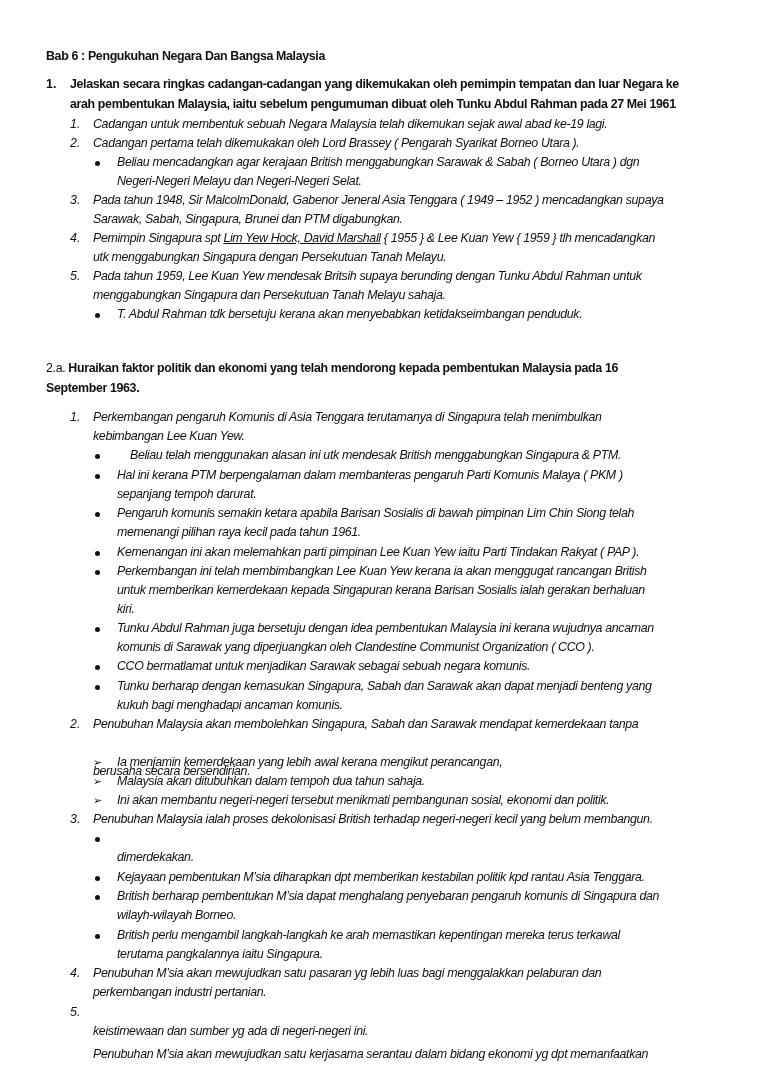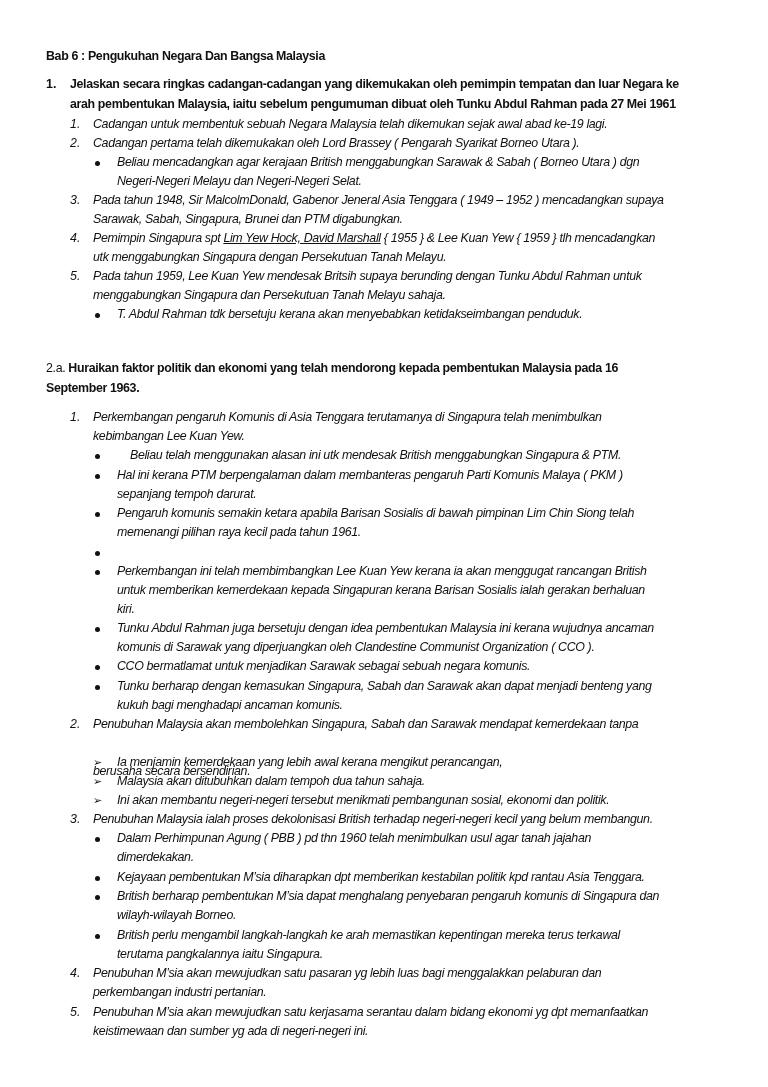--- a/index.html
+++ b/index.html
@@ -61,20 +61,21 @@
 
   <span class="dot" style="left:95px; top:474px;"></span>
   <div class="ln i" style="left:117px; top:466px;">Hal ini kerana PTM berpengalaman dalam membanteras pengaruh Parti Komunis Malaya ( PKM )</div>
   <div class="ln i" style="left:117px; top:485px;">sepanjang tempoh darurat.</div>
 
   <span class="dot" style="left:95px; top:512px;"></span>
   <div class="ln i" style="left:117px; top:504px;">Pengaruh komunis semakin ketara apabila Barisan Sosialis di bawah pimpinan Lim Chin Siong telah</div>
   <div class="ln i" style="left:117px; top:523px;text-align:center;">memenangi pilihan raya kecil pada tahun 1961.</div>
 
   <span class="dot" style="left:95px; top:551px;"></span>
+  <div class="ln i" style="left:117px; top:543px;">Kemenangan ini akan melemahkan parti pimpinan Lee Kuan Yew iaitu Parti Tindakan Rakyat ( PAP ).</div>
 
   <span class="dot" style="left:95px; top:570px;"></span>
   <div class="ln i" style="left:117px; top:562px;">Perkembangan ini telah membimbangkan Lee Kuan Yew kerana ia akan menggugat rancangan British</div>
   <div class="ln i" style="left:117px; top:581px;">untuk memberikan kemerdekaan kepada Singapuran kerana Barisan Sosialis ialah gerakan berhaluan</div>
   <div class="ln i" style="left:117px; top:600px;">kiri.</div>
 
   <span class="dot" style="left:95px; top:627px;"></span>
   <div class="ln i" style="left:117px; top:619px;text-align:center;">Tunku Abdul Rahman juga bersetuju dengan idea pembentukan Malaysia ini kerana wujudnya ancaman</div>
   <div class="ln i" style="left:117px; top:638px;">komunis di Sarawak yang diperjuangkan oleh Clandestine Communist Organization ( CCO ).</div>
 
@@ -93,35 +94,34 @@
   <div class="ln i" style="left:117px; top:753px;">Ia menjamin kemerdekaan yang lebih awal kerana mengikut perancangan,</div>
   <span class="arrow" style="left:93px; top:772px;">➢</span>
   <div class="ln i" style="left:117px; top:772px;">Malaysia akan ditubuhkan dalam tempoh dua tahun sahaja.</div>
   <span class="arrow" style="left:93px; top:791px;">➢</span>
   <div class="ln i" style="left:117px; top:791px;">Ini akan membantu negeri-negeri tersebut menikmati pembangunan sosial, ekonomi dan politik.</div>
 
   <div class="marker i" style="left:70px; top:810px;">3.</div>
   <div class="ln i" style="left:93px; top:810px;">Penubuhan Malaysia ialah proses dekolonisasi British terhadap negeri-negeri kecil yang belum membangun.</div>
 
   <span class="dot" style="left:95px; top:837px;"></span>
-  <div class="ln i" style="left:117px; top:829px;">Dalam Perhimpunan Agung ( PBB ) pd thn 1960 telah menimbulkan usul agar tanah jajahan</div>
   <div class="ln i" style="left:117px; top:848px;">dimerdekakan.</div>
 
   <span class="dot" style="left:95px; top:876px;"></span>
   <div class="ln i" style="left:117px; top:868px;">Kejayaan pembentukan M’sia diharapkan dpt memberikan kestabilan politik kpd rantau Asia Tenggara.</div>
 
   <span class="dot" style="left:95px; top:895px;"></span>
   <div class="ln i" style="left:117px; top:887px;text-align:center;">British berharap pembentukan M’sia dapat menghalang penyebaran pengaruh komunis di Singapura dan</div>
   <div class="ln i" style="left:117px; top:906px;">wilayh-wilayah Borneo.</div>
 
   <span class="dot" style="left:95px; top:934px;"></span>
   <div class="ln i" style="left:117px; top:926px;">British perlu mengambil langkah-langkah ke arah memastikan kepentingan mereka terus terkawal</div>
   <div class="ln i" style="left:117px; top:945px;">terutama pangkalannya iaitu Singapura.</div>
 
   <div class="marker i" style="left:70px; top:964px;">4.</div>
   <div class="ln i" style="left:93px; top:964px;">Penubuhan M’sia akan mewujudkan satu pasaran yg lebih luas bagi menggalakkan pelaburan dan</div>
   <div class="ln i" style="left:93px; top:983px;">perkembangan industri pertanian.</div>
 
   <div class="marker i" style="left:70px; top:1003px;">5.</div>
-  <div class="ln i" style="left:93px; top:1003px;text-align:right;">Penubuhan M’sia akan mewujudkan satu kerjasama serantau dalam bidang ekonomi yg dpt memanfaatkan</div>
+  <div class="ln i" style="left:93px; top:1045px;text-align:right;">Penubuhan M’sia akan mewujudkan satu kerjasama serantau dalam bidang ekonomi yg dpt memanfaatkan</div>
   <div class="ln i" style="left:93px; top:1022px;">keistimewaan dan sumber yg ada di negeri-negeri ini.</div>
 
 </div>
 
 </body></html>

